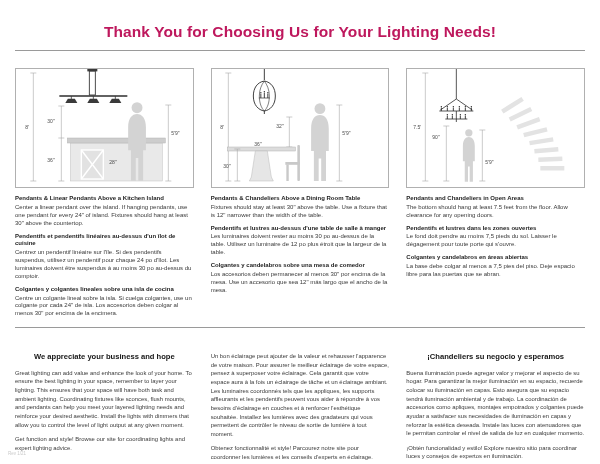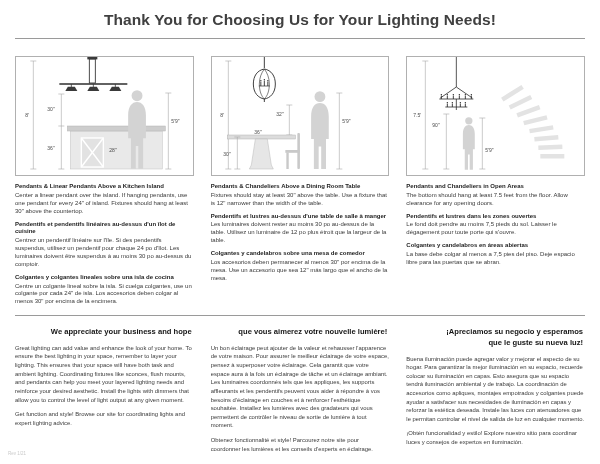--- a/index.html
+++ b/index.html
@@ -5,21 +5,21 @@
   * { box-sizing: border-box; margin: 0; padding: 0; }
   html, body { background: #ffffff; }
   body {
     width: 600px; height: 464px; overflow: hidden;
     font-family: "Liberation Sans", sans-serif;
     color: #2b2b2b; position: relative;
   }
   .page { width: 600px; height: 464px; position: relative; }
   .title {
     text-align: center; font-size: 15.5px; font-weight: bold;
-    padding-top: 11px; letter-spacing: 0.1px; color: #404040;
+    padding-top: 23px; letter-spacing: 0.1px; color: #be185d;
   }
   .rule {
     border: none; border-top: 1px solid #9a9a9a;
     margin: 0 15px;
   }
   .rule-top { margin-top: 9px; }
   .rule-mid { margin-top: 4px; }
   .panels {
     display: flex; justify-content: space-between;
     padding: 0 15px; gap: 17px; margin-top: 17px;
@@ -43,22 +43,22 @@
   .panel-text p {
     font-size: 6px; line-height: 1.32; color: #3a3a3a;
     margin-bottom: 5px;
   }
   .closing {
     display: flex; justify-content: space-between;
     padding: 0 15px; gap: 17px; margin-top: 8px;
   }
   .closing-col { width: 179px; }
   .closing-col h2 {
-    font-size: 7.6px; font-weight: bold; text-align: right;
-    color: #161616; line-height: 1.4; margin: 3px 2px 6px;
+    font-size: 7.6px; font-weight: bold; text-align: center;
+    color: #161616; line-height: 1.4; margin: 16px 2px 6px;
   }
   .closing-col h2 span { display: block; }
   .closing-col p {
     font-size: 5.9px; line-height: 1.46; color: #3a3a3a;
     margin-bottom: 6px;
   }
   .footer-note {
     position: absolute; left: 8px; bottom: 8px;
     font-size: 4.5px; color: #c9c9c9;
   }
@@ -313,29 +313,27 @@
   <div class="closing">
     <div class="closing-col">
       <h2>
         <span>We appreciate your business and hope</span>
       </h2>
       <p>Great lighting can add value and enhance the look of your home. To ensure the best lighting in your space, remember to layer your lighting. This ensures that your space will have both task and ambient lighting.  Coordinating fixtures like sconces, flush mounts, and pendants can help you meet your layered lighting needs and reinforce your desired aesthetic. Install the lights with dimmers that allow you to control the level of light output at any given moment.</p>
       <p>Get function and style! Browse our site for coordinating lights and expert lighting advice.</p>
     </div>
     <div class="closing-col">
       <h2>
-        <span>que vous aimerez votre nouvelle lumière!</span>
       </h2>
       <p>Un bon éclairage peut ajouter de la valeur et rehausser l'apparence de votre maison. Pour assurer le meilleur éclairage de votre espace, pensez à superposer votre éclairage. Cela garantit que votre espace aura à la fois un éclairage de tâche et un éclairage ambiant. Les luminaires coordonnés tels que les appliques, les supports affleurants et les pendentifs peuvent vous aider à répondre à vos besoins d'éclairage en couches et à renforcer l'esthétique souhaitée. Installez les lumières avec des gradateurs qui vous permettent de contrôler le niveau de sortie de lumière à tout moment.</p>
       <p>Obtenez fonctionnalité et style! Parcourez notre site pour coordonner les lumières et les conseils d'experts en éclairage.</p>
     </div>
     <div class="closing-col">
       <h2>
-        <span>¡Apreciamos su negocio y esperamos</span>
-        <span>que le guste su nueva luz!</span>
+        <span>¡Chandeliers su negocio y esperamos</span>
       </h2>
       <p>Buena iluminación puede agregar valor y mejorar el aspecto de su hogar. Para garantizar la mejor iluminación en su espacio, recuerde colocar su iluminación en capas. Esto asegura que su espacio tendrá iluminación ambiental y de trabajo. La coordinación de accesorios como apliques, montajes empotrados y colgantes puede ayudar a satisfacer sus necesidades de iluminación en capas y reforzar la estética deseada. Instale las luces con atenuadores que le permitan controlar el nivel de salida de luz en cualquier momento.</p>
       <p>¡Obtén funcionalidad y estilo! Explore nuestro sitio para coordinar luces y consejos de expertos en iluminación.</p>
     </div>
   </div>
 
   <div class="footer-note">Rev 1/21</div>
 </div>
 
 </body></html>

